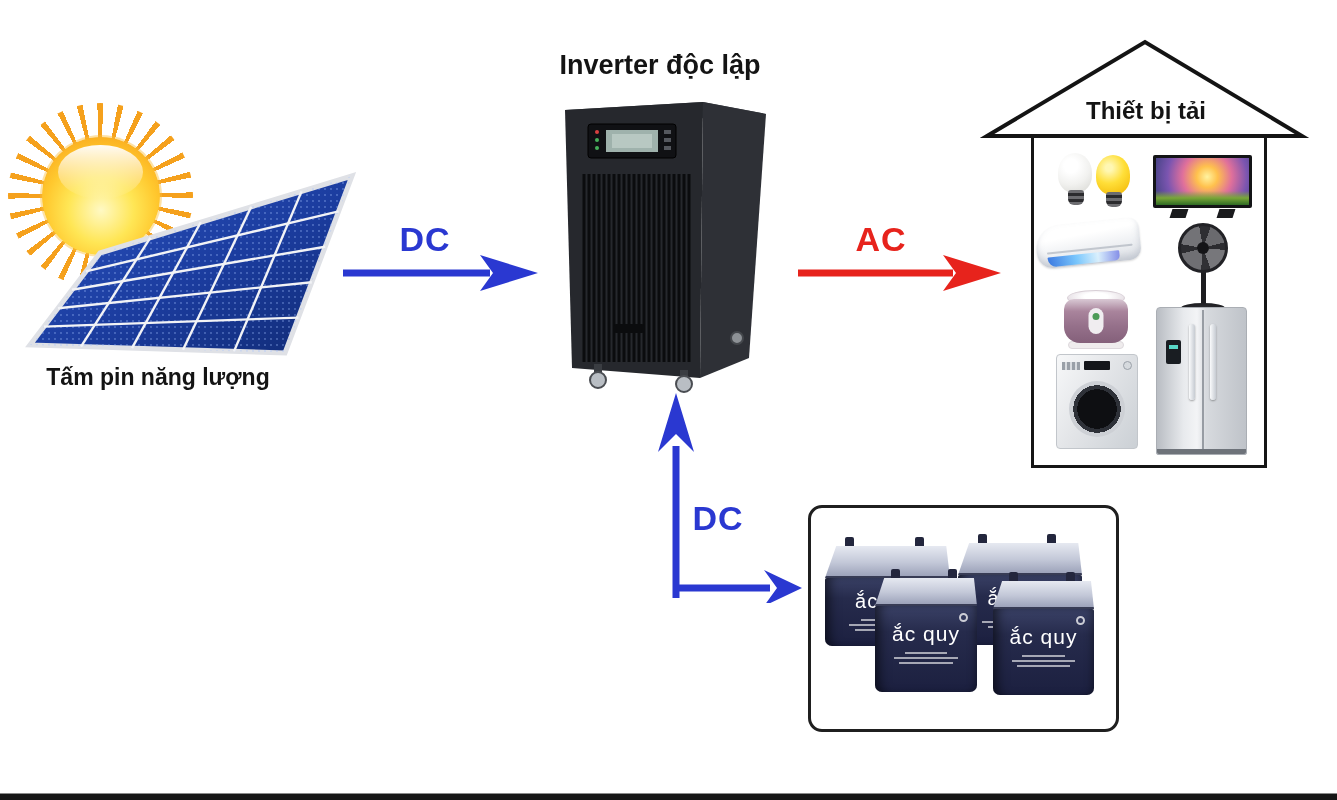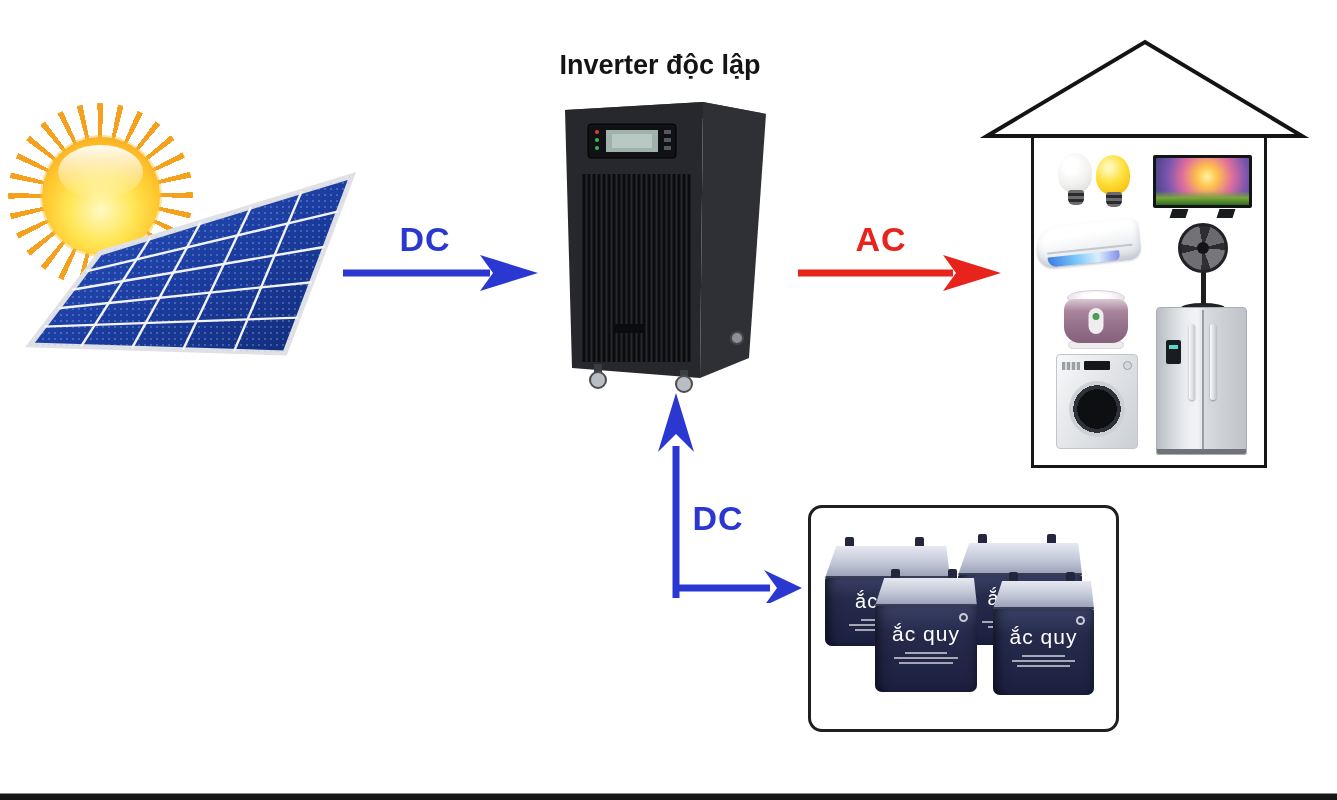--- a/index.html
+++ b/index.html
@@ -147,20 +147,21 @@
       <line x1="178.8" y1="54.2" x2="110" y2="180.2"></line>
       <line x1="229.2" y1="38.8" x2="161" y2="181.8"></line>
       <line x1="279.6" y1="23.4" x2="212" y2="183.4"></line>
       <line x1="64" y1="103.4" x2="316.6" y2="43.4"></line>
       <line x1="50" y1="121.8" x2="303.2" y2="78.8"></line>
       <line x1="36" y1="140.2" x2="289.8" y2="114.2"></line>
       <line x1="22" y1="158.6" x2="276.4" y2="149.6"></line>
     </g>
   </svg>
 
+  <div class="lbl lbl-solar">Tấm pin năng lượng</div>
 
   <svg class="abs" style="left:340px; top:252px;" width="200" height="42" viewBox="0 0 200 42">
     <line x1="3" y1="21" x2="150" y2="21" stroke="#2a38d1" stroke-width="7"></line>
     <polygon points="140,3 198,21 140,39 153,21" fill="#2a38d1"></polygon>
   </svg>
   <div class="flow flow-dc1">DC</div>
 
   <div class="lbl lbl-inv">Inverter độc lập</div>
   <svg class="abs" style="left:552px; top:90px;" width="220" height="315" viewBox="0 0 220 315">
     <polygon points="13,20 151,12 214,24 78,33" fill="#43464c"></polygon>
@@ -186,20 +187,21 @@
 
   <svg class="abs" style="left:795px; top:252px;" width="210" height="42" viewBox="0 0 210 42">
     <line x1="3" y1="21" x2="158" y2="21" stroke="#e7231c" stroke-width="7"></line>
     <polygon points="148,3 206,21 148,39 161,21" fill="#e7231c"></polygon>
   </svg>
   <div class="flow flow-ac">AC</div>
 
   <svg class="abs" style="left:975px; top:30px;" width="340" height="115" viewBox="0 0 340 115">
     <polygon points="12,106 170,12 327,106" fill="#ffffff" stroke="#141414" stroke-width="4"></polygon>
   </svg>
+  <div class="lbl lbl-roof">Thiết bị tải</div>
 
   <div class="house-box">
     <div class="bulb white" style="left:24px; top:15px;">
       <div class="glass"></div>
         <div class="base"></div>
     </div>
     <div class="bulb yellow" style="left:62px; top:17px;">
       <div class="glass"></div>
         <div class="base"></div>
     </div>

